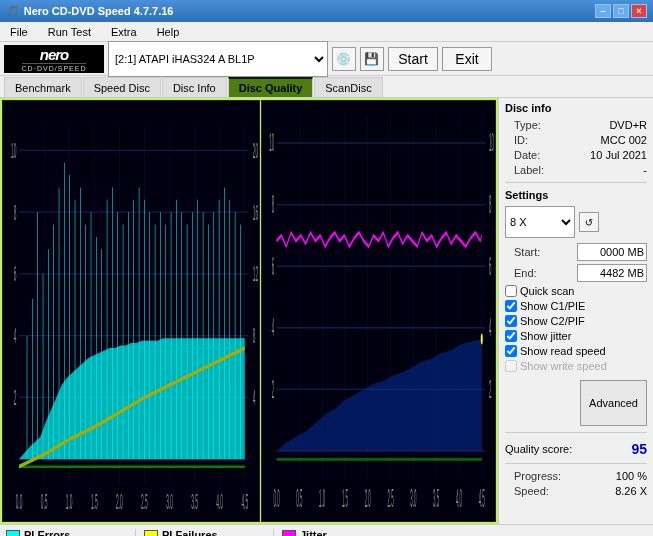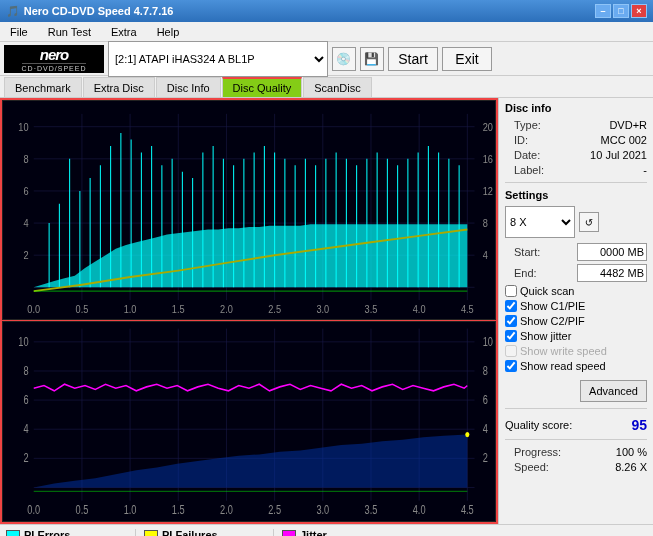--- a/index.html
+++ b/index.html
@@ -21,47 +21,47 @@
     .nero-logo { width: 100px; height: 28px; background: black; display: flex; flex-direction: column; align-items: center; justify-content: center; padding: 2px; }
     .nero-logo-top { color: white; font-size: 15px; font-weight: bold; font-style: italic; letter-spacing: -1px; }
     .nero-logo-bottom { color: #ccc; font-size: 7px; letter-spacing: 1px; border-top: 1px solid #555; padding-top: 1px; }
     .drive-select { height: 36px; width: 220px; font-size: 11px; border: 1px solid #999; background: white; padding: 0 2px; }
     .toolbar-btn { height: 24px; min-width: 24px; border: 1px solid #999; background: #f5f5f5; cursor: pointer; display: flex; align-items: center; justify-content: center; font-size: 12px; }
     .toolbar-btn-text { height: 24px; min-width: 50px; border: 1px solid #999; background: #f5f5f5; cursor: pointer; font-size: 14px; padding: 0 6px; }
 
     
     .tabs { background: #f0f0f0; border-bottom: 1px solid #ccc; height: 22px; display: flex; align-items: flex-end; padding: 0 4px; gap: 1px; }
     .tab { height: 20px; padding: 0 10px; border: 1px solid #ccc; border-bottom: none; background: #e0e0e0; cursor: pointer; display: flex; align-items: center; font-size: 11px; }
-    .tab.active { background: #84cc16; border-top: 2px solid #ef4444; font-weight: normal; }
+    .tab.active { background: #4d7c0f; border-top: 2px solid #0f172a; font-weight: bold; }
 
     
     .main { display: flex; height: 426px; background: #f8f8f8; }
 
     
-    .chart-area { flex: 1; background: #ef4444; padding: 2px; display: flex; flex-direction: column; gap: 1px; position: relative; }
+    .chart-area { flex: 1; background: #bef264; padding: 2px; display: flex; flex-direction: row; gap: 1px; position: relative; }
 
     
     .chart-container { position: relative; background: #000010; flex: 1; border: 1px solid #222; }
     .chart-svg { width: 100%; height: 100%; }
 
     
     .right-panel { width: 155px; background: #f0f0f0; border-left: 1px solid #ccc; padding: 4px 6px; display: flex; flex-direction: column; gap: 3px; font-size: 11px; }
     .panel-section-title { font-weight: bold; font-size: 11px; margin-bottom: 2px; }
     .panel-row { display: flex; justify-content: space-between; align-items: center; margin-left: 9px; }
     .panel-label { color: #333; }
     .panel-value { color: #000; font-weight: normal; }
     .panel-divider { border-top: 1px solid #ccc; margin: 3px 0; }
     .settings-row { display: flex; align-items: center; gap: 4px; margin-bottom: 2px; }
     .settings-select { width: 70px; height: 32px; font-size: 11px; border: 1px solid #999; background: white; }
     .refresh-btn { width: 20px; height: 20px; border: 1px solid #999; background: #f5f5f5; display: flex; align-items: center; justify-content: center; cursor: pointer; font-size: 10px; }
     .input-field { width: 70px; height: 18px; border: 1px solid #999; background: white; font-size: 11px; padding: 0 2px; text-align: right; }
     .checkbox-row { display: flex; align-items: center; gap: 3px; }
     .checkbox-row input[type=checkbox] { width: 12px; height: 12px; }
     .checkbox-row label { font-size: 11px; }
-    .advanced-btn { background: #e8e8e8; border: 1px solid #999; padding: 4px 8px; font-size: 11px; cursor: pointer; align-self: flex-end; margin-top: 2px; }
+    .advanced-btn { background: #e8e8e8; border: 1px solid #999; padding: 16px 8px; font-size: 11px; cursor: pointer; align-self: flex-end; margin-top: 2px; }
     .quality-score-row { display: flex; justify-content: space-between; align-items: center; margin-top: 2px; }
     .quality-score-label { font-size: 11px; }
     .quality-score-value { font-size: 14px; font-weight: bold; color: #0000cc; }
 
     
     .stats-bar { background: #f0f0f0; border-top: 1px solid #ccc; height: 65px; display: flex; padding: 4px 6px; gap: 0; }
     .stat-group { display: flex; flex-direction: column; gap: 1px; min-width: 130px; border-right: 1px solid #ccc; padding-right: 8px; margin-right: 8px; }
     .stat-header { display: flex; align-items: center; gap: 4px; font-weight: bold; font-size: 11px; margin-bottom: 2px; }
     .legend-color { width: 14px; height: 10px; border: 1px solid #555; }
   </style>
@@ -96,21 +96,21 @@
     <option>[2:1]  ATAPI iHAS324  A BL1P</option>
   </select>
   <button class="toolbar-btn" title="Disc">💿</button>
   <button class="toolbar-btn" title="Save">💾</button>
   <button class="toolbar-btn-text">Start</button>
   <button class="toolbar-btn-text">Exit</button>
 </div>
 
 <div class="tabs">
   <div class="tab">Benchmark</div>
-  <div class="tab">Extra Disc</div>
+  <div class="tab">Speed Disc</div>
   <div class="tab">Disc Info</div>
   <div class="tab active">Disc Quality</div>
   <div class="tab">ScanDisc</div>
 </div>
 
 <div class="main">
 
   <div class="chart-area">
 
     <div class="chart-container" style="flex: 1.1;">
@@ -314,26 +314,26 @@
     </div>
     <div class="checkbox-row">
       <input type="checkbox" id="showc2" checked="" style="">
       <label for="showc2">Show C2/PIF</label>
     </div>
     <div class="checkbox-row">
       <input type="checkbox" id="showjitter" checked="" style="">
       <label for="showjitter">Show jitter</label>
     </div>
     <div class="checkbox-row">
+      <input type="checkbox" id="showread" checked="" style="">
+      <label for="showread">Show read speed</label>
+    </div>
+    <div class="checkbox-row">
       <input type="checkbox" id="showwrite" disabled="" style="">
       <label for="showwrite" style="color:#aaa;">Show write speed</label>
-    </div>
-    <div class="checkbox-row">
-      <input type="checkbox" id="showread" checked="" style="">
-      <label for="showread">Show read speed</label>
     </div>
 
     <div style="display:flex; justify-content:flex-end; margin-top:3px;">
       <button class="advanced-btn">Advanced</button>
     </div>
 
     <div class="panel-divider"></div>
 
     <div class="quality-score-row">
       <span class="quality-score-label">Quality score:</span>

